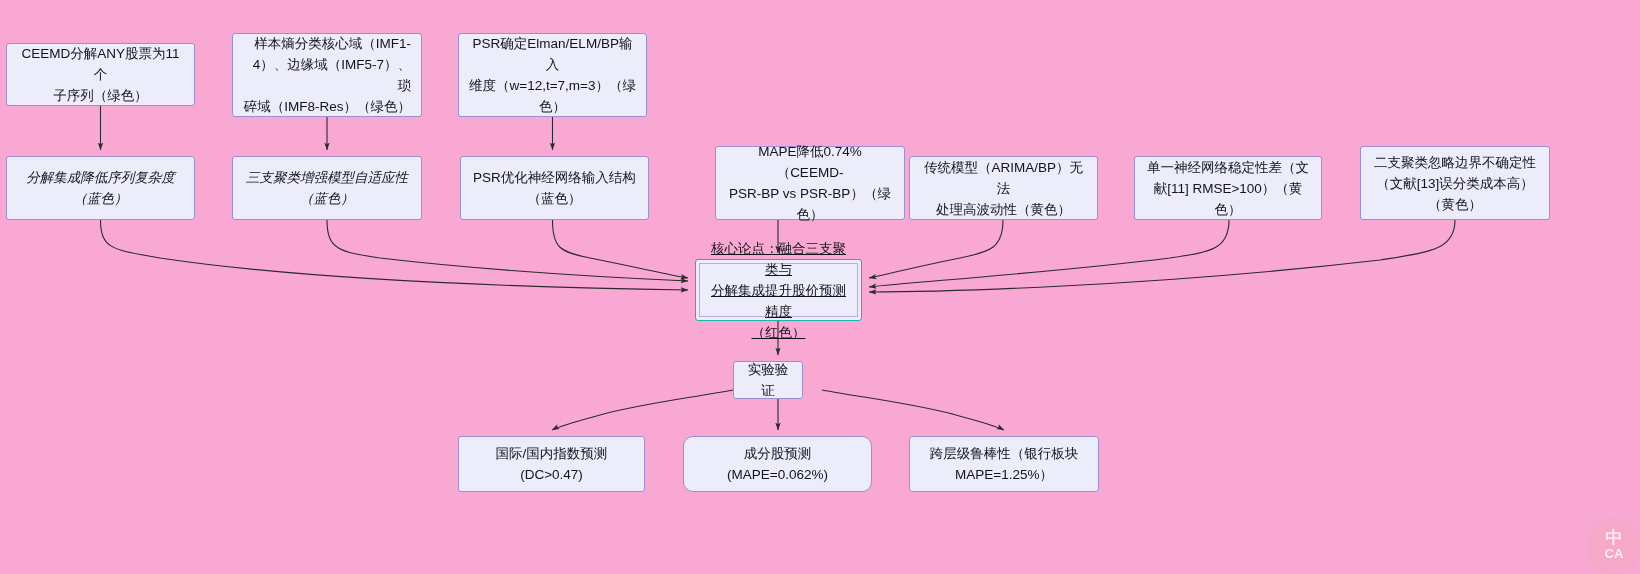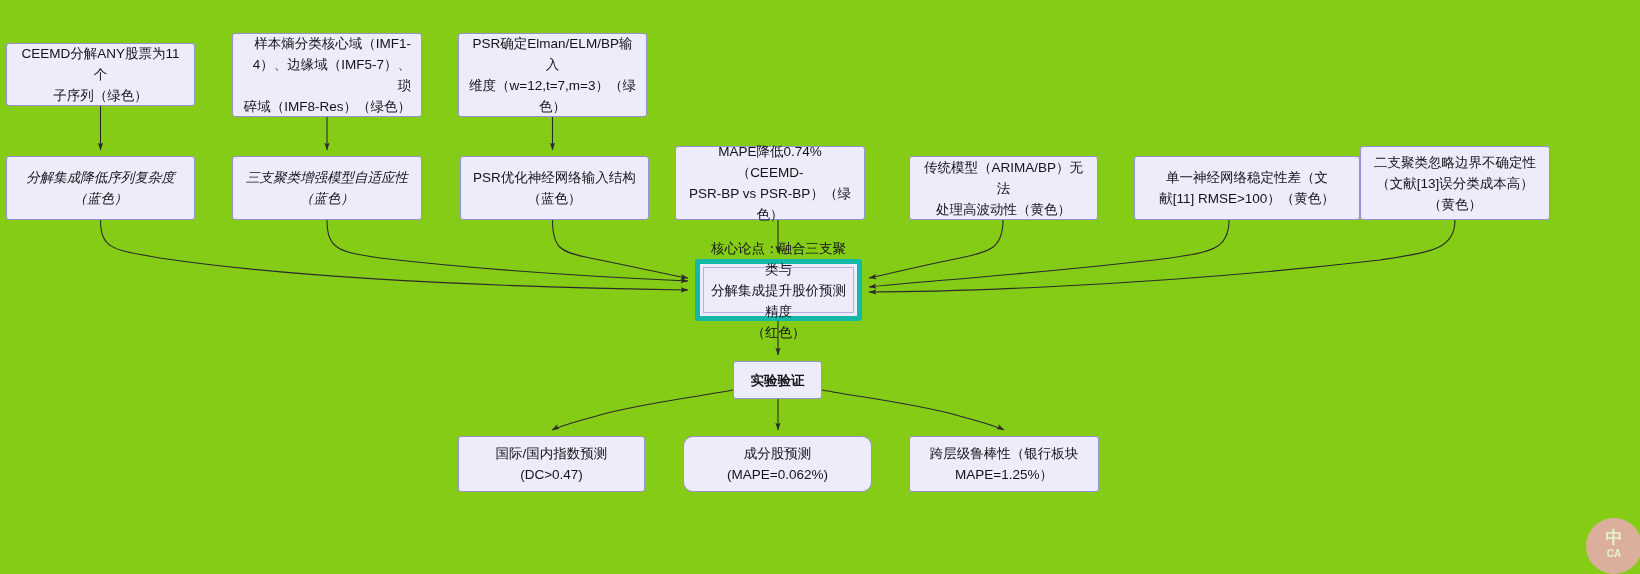--- a/index.html
+++ b/index.html
@@ -7,21 +7,21 @@
     padding: 0;
     background: #ffffff;
   }
   body {
     font-family: "Liberation Sans", "DejaVu Sans", sans-serif;
   }
   #canvas {
     position: relative;
     width: 1640px;
     height: 574px;
-    background: #84cc16;
+    background: #f9a8d4;
     overflow: hidden;
   }
   #edges {
     position: absolute;
     left: 0;
     top: 0;
     width: 1640px;
     height: 574px;
     pointer-events: none;
   }
@@ -39,23 +39,24 @@
     font-size: 13.5px;
     line-height: 21px;
     padding: 4px 10px;
     z-index: 2;
   }
   .node .label {
     display: block;
     white-space: pre-line;
   }
   .node.core {
-    border: 5px solid #14b8a6;
+    border: 1px solid #14b8a6;
     box-shadow: inset 0 0 0 3px #ECECFA, inset 0 0 0 4px #b7aee0;
     background: #ECECFA;
+    text-decoration: underline;
   }
   .watermark {
     position: absolute;
     width: 56px;
     height: 56px;
     border-radius: 50%;
     background: #F5A8C4;
     opacity: 0.78;
     display: flex;
     align-items: center;
@@ -63,21 +64,21 @@
     color: #ffffff;
     font-size: 17px;
     font-weight: bold;
     letter-spacing: 0px;
     line-height: 16px;
     text-align: center;
     z-index: 3;
     overflow: hidden;
   }
   .watermark .wm-line2 {
-    font-size: 10px;
+    font-size: 13px;
   }
 </style>
 </head>
 <body>
 
 <div id="canvas">
 
   <svg id="edges" viewBox="0 0 1640 574" xmlns="http://www.w3.org/2000/svg">
     <defs>
       <marker id="arrowhead" markerWidth="9" markerHeight="9" refX="7.4" refY="3.1" orient="auto" markerUnits="userSpaceOnUse">
@@ -122,44 +123,44 @@
 （蓝色）</span>
       </div>
       <div class="node" style="left: 232px; top: 156px; width: 190px; height: 64px; font-style: italic;">
         <span class="label">三支聚类增强模型自适应性
 （蓝色）</span>
       </div>
       <div class="node" style="left: 460px; top: 156px; width: 189px; height: 64px;">
         <span class="label">PSR优化神经网络输入结构
 （蓝色）</span>
       </div>
-      <div class="node" style="left: 675px; top: 146px; width: 190px; height: 74px;">
+      <div class="node" style="left: 715px; top: 146px; width: 190px; height: 74px;">
         <span class="label">MAPE降低0.74%（CEEMD-
 PSR-BP vs PSR-BP）（绿
 色）</span>
       </div>
       <div class="node" style="left: 909px; top: 156px; width: 189px; height: 64px;">
         <span class="label">传统模型（ARIMA/BP）无法
 处理高波动性（黄色）</span>
       </div>
-      <div class="node" style="left: 1134px; top: 156px; width: 226px; height: 64px;">
+      <div class="node" style="left: 1134px; top: 156px; width: 188px; height: 64px;">
         <span class="label">单一神经网络稳定性差（文
 献[11] RMSE&gt;100）（黄色）</span>
       </div>
       <div class="node" style="left: 1360px; top: 146px; width: 190px; height: 74px;">
         <span class="label">二支聚类忽略边界不确定性
 （文献[13]误分类成本高）
 （黄色）</span>
       </div>
       <div class="node core" style="left: 695px; top: 259px; width: 167px; height: 62px;">
         <span class="label">核心论点：融合三支聚类与
 分解集成提升股价预测精度
 （红色）</span>
       </div>
-      <div class="node" style="left: 733px; top: 361px; width: 89px; height: 38px; font-weight: bold;">
+      <div class="node" style="left: 733px; top: 361px; width: 70px; height: 38px;">
         <span class="label">实验验证</span>
       </div>
       <div class="node" style="left: 458px; top: 436px; width: 187px; height: 56px;">
         <span class="label">国际/国内指数预测
 (DC&gt;0.47)</span>
       </div>
       <div class="node" style="left: 683px; top: 436px; width: 189px; height: 56px; border-radius: 10px;">
         <span class="label">成分股预测
 (MAPE=0.062%)</span>
       </div>

